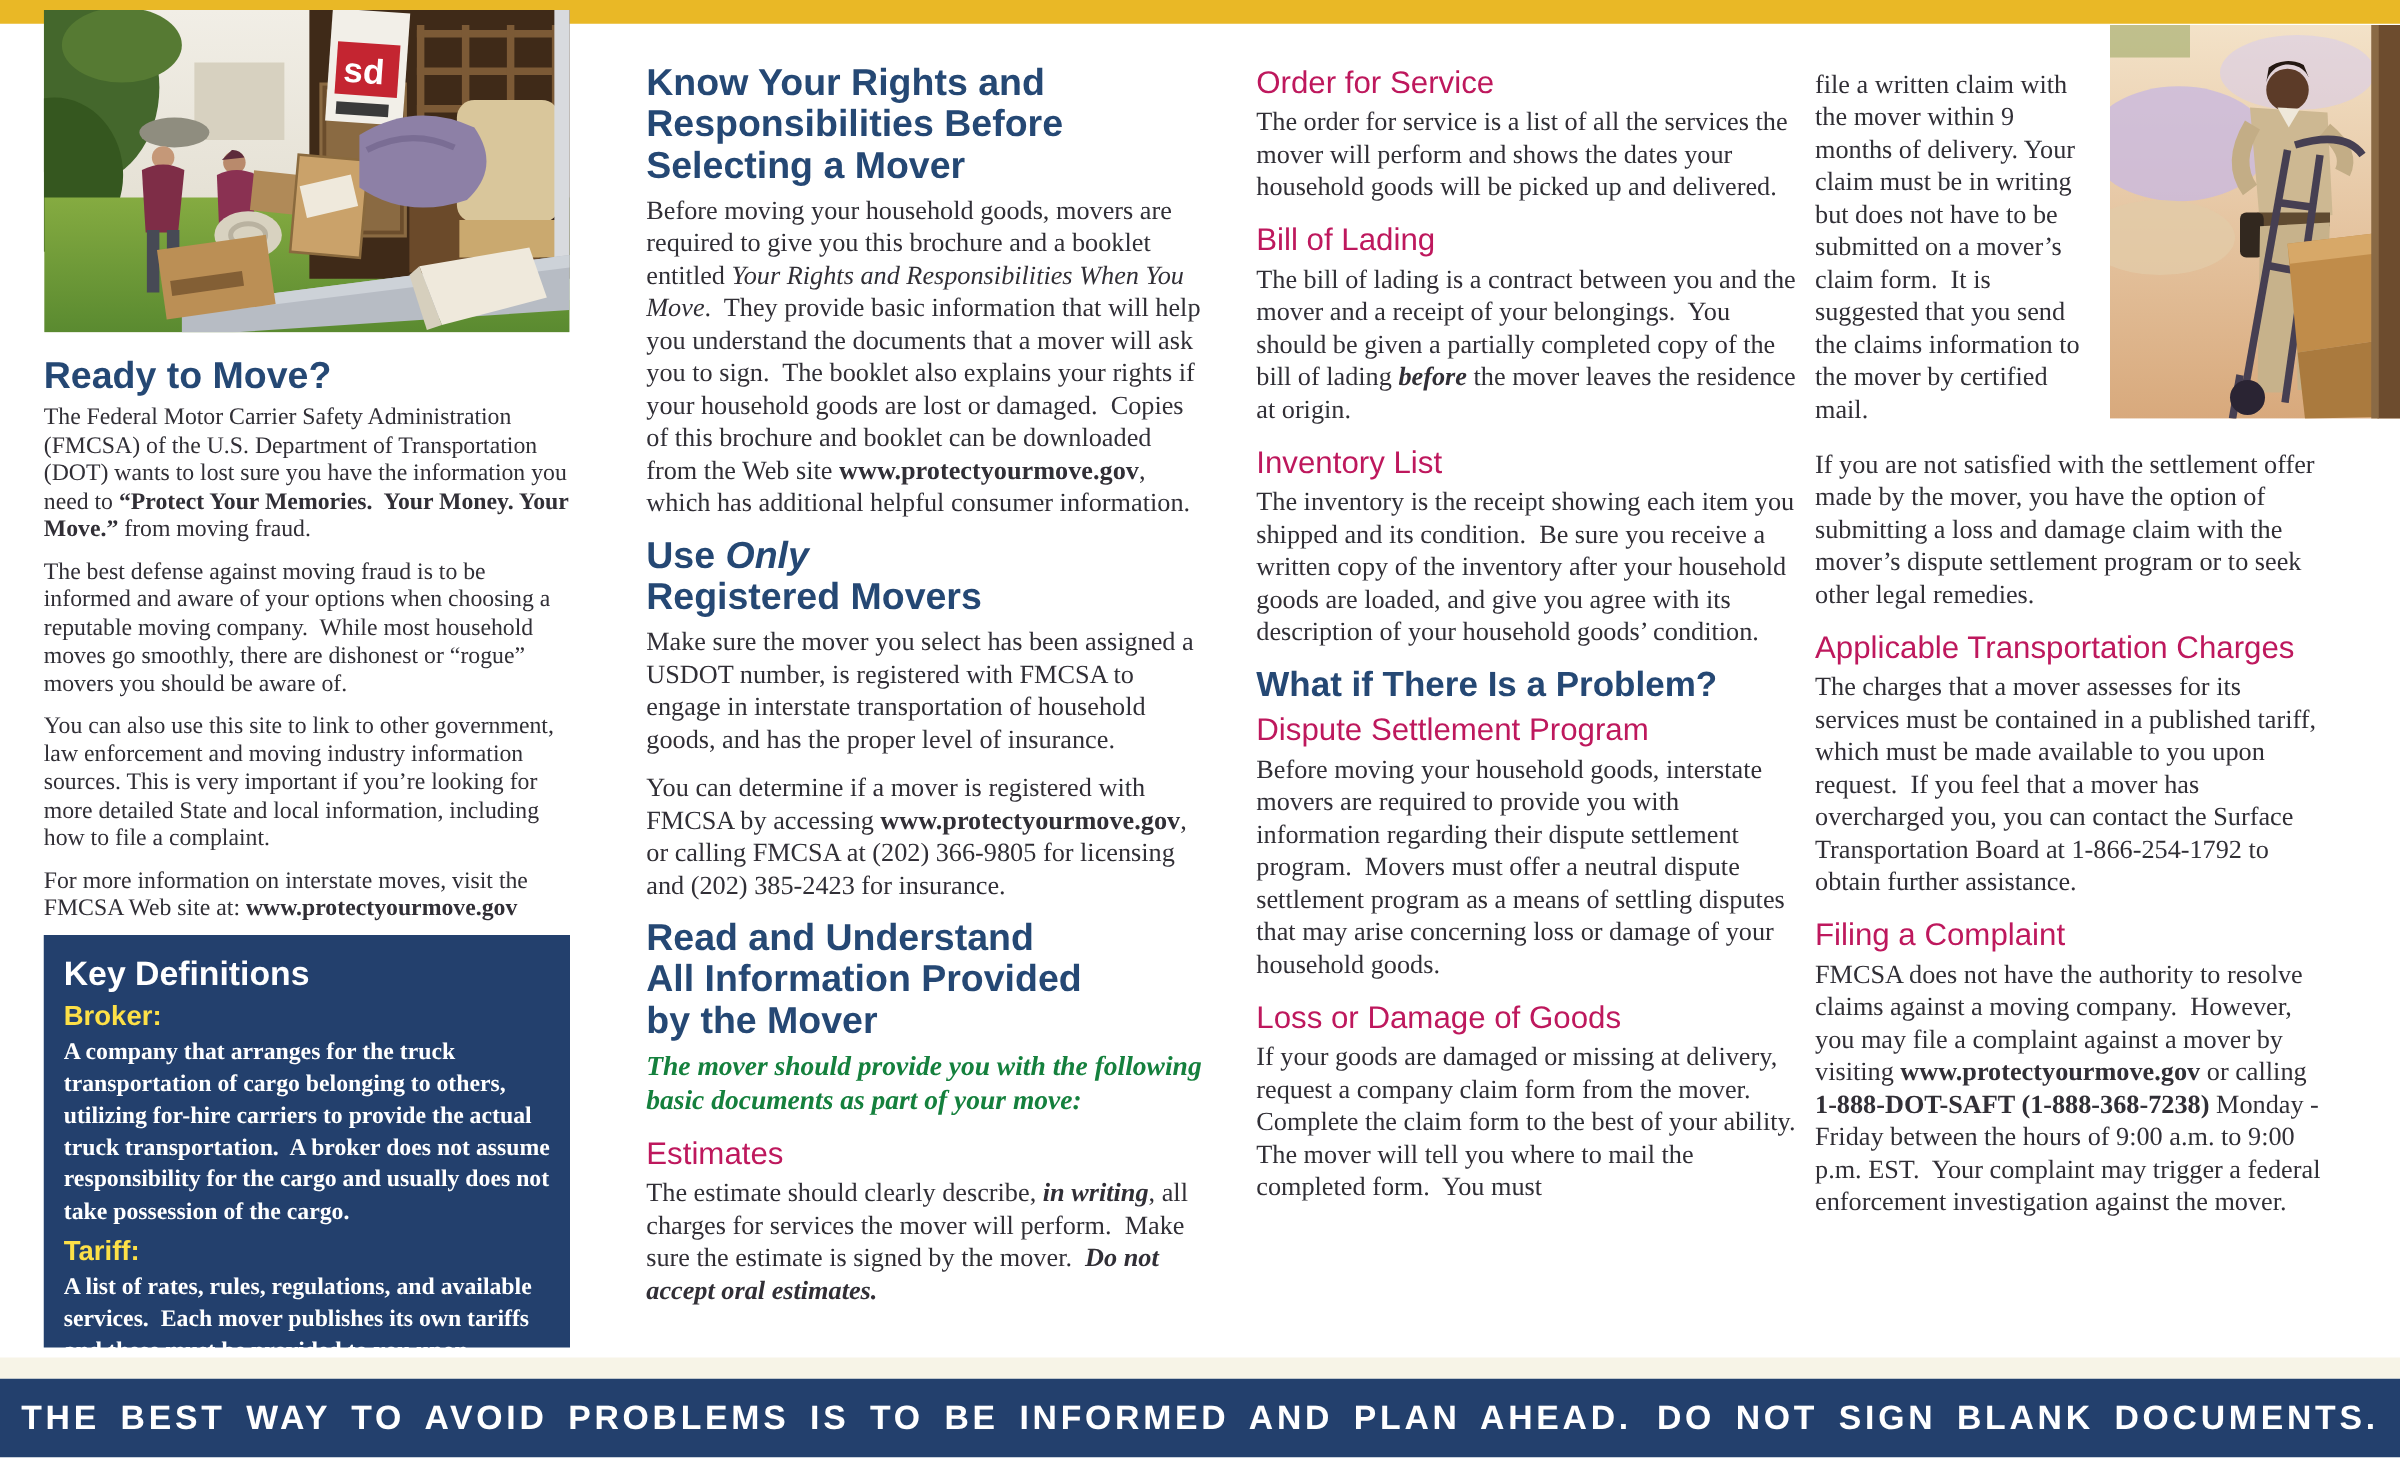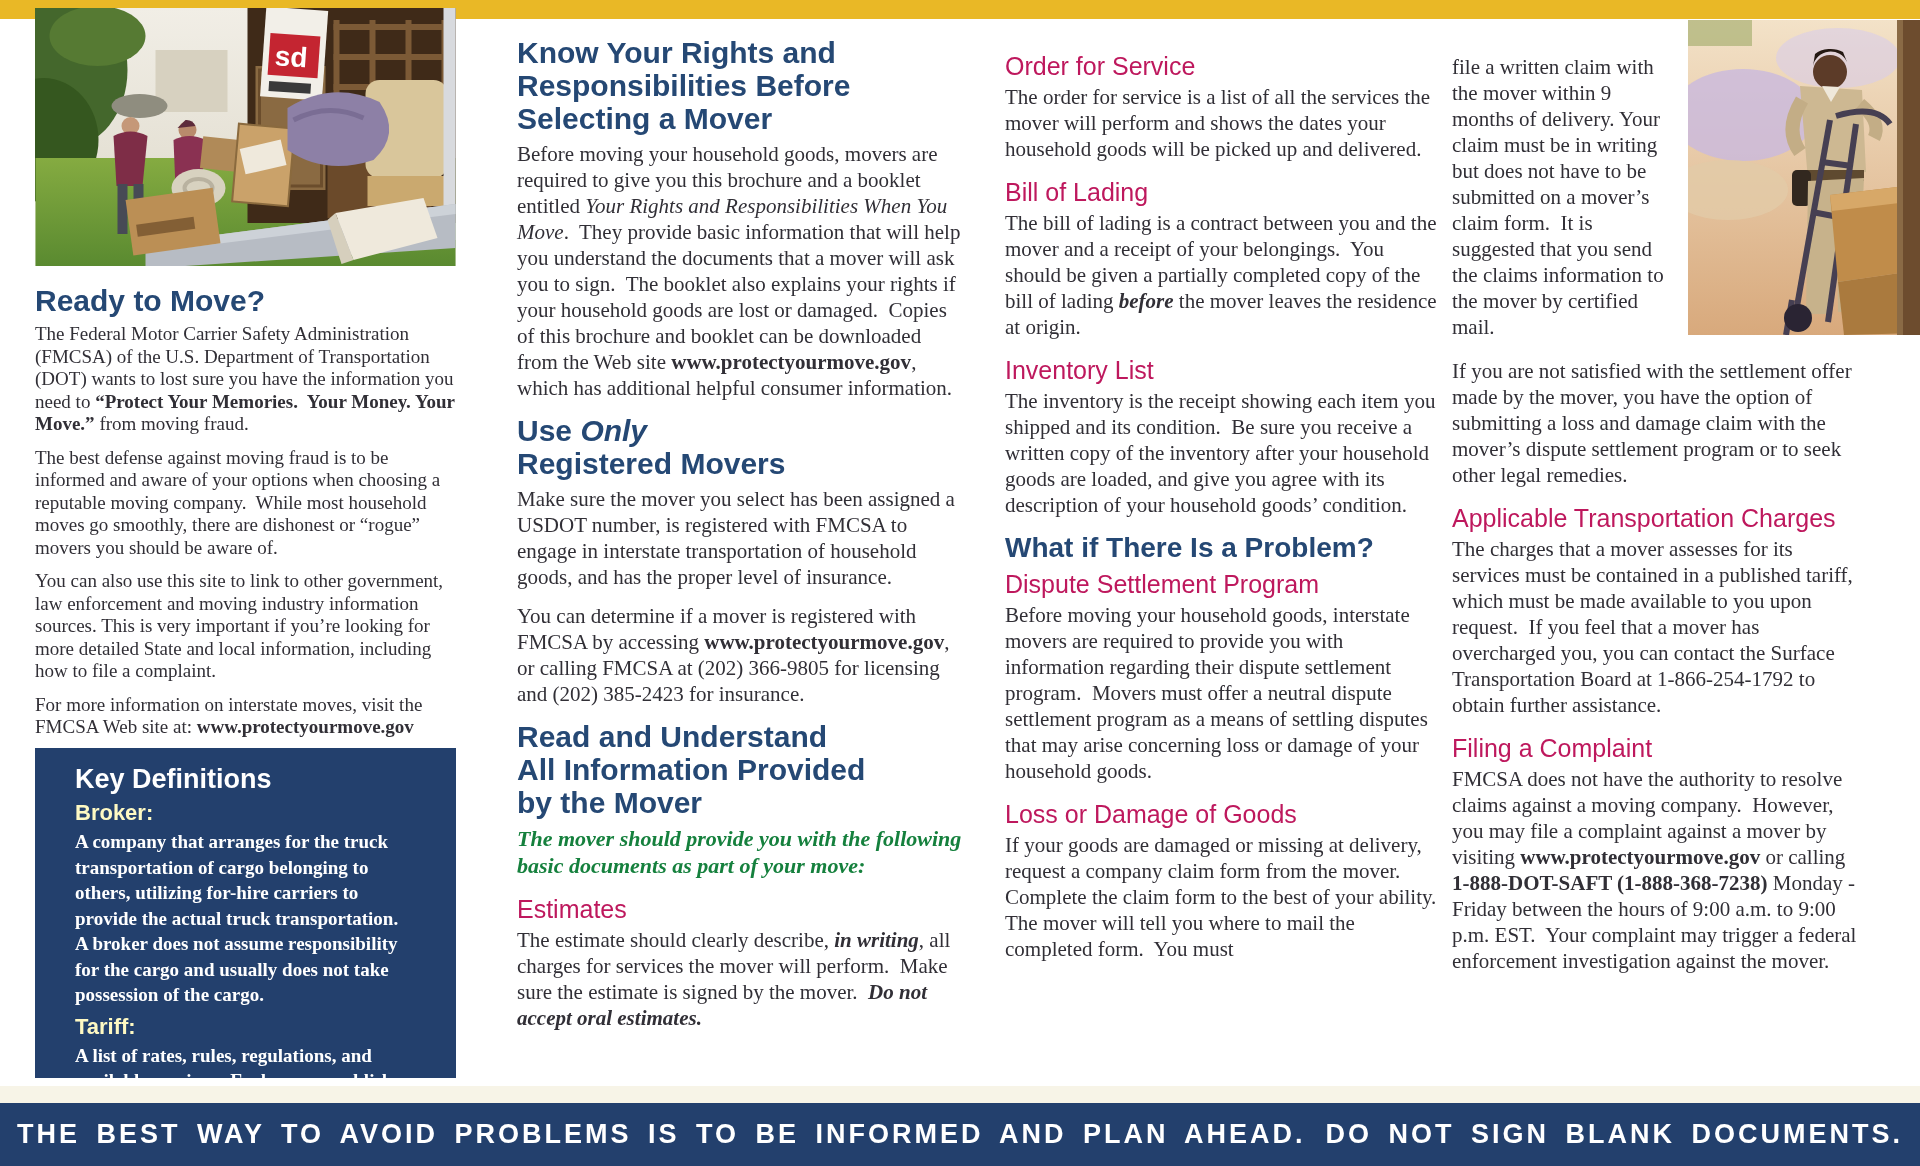--- a/index.html
+++ b/index.html
@@ -6,42 +6,42 @@
   body{width:1920px;height:1166px;position:relative;background:#ffffff;
        font-family:"Liberation Serif",serif;overflow:hidden;}
   .page{position:absolute;inset:0;}
   .topbar{position:absolute;left:0;top:0;width:1920px;height:19px;background:#e9b826;}
   .cream-strip{position:absolute;left:0;top:1086px;width:1920px;height:17px;background:#f7f4e7;}
   .photo{position:absolute;overflow:hidden;}
   #photo-left{left:35px;top:8px;width:421px;height:258px;}
   #photo-right{left:1688px;top:20px;width:232px;height:315px;}
   .col{position:absolute;}
   #col1{left:35px;top:284px;width:421px;}
-  #col2{left:517px;top:36px;width:450px;}
+  #col2{left:517px;top:50px;width:450px;}
   #col3{left:1005px;top:52px;width:437px;}
   #col4{left:1452px;top:54px;width:412px;}
   .h-navy{font-family:"Liberation Sans",sans-serif;font-weight:700;font-size:30px;line-height:33px;
           color:#254874;margin:12px 0 6px;white-space:pre-line;}
   .h-navy.first{margin-top:0;}
   .h-navy.small{font-size:28px;}
   .sub-red{font-family:"Liberation Sans",sans-serif;font-weight:400;font-size:25px;line-height:28px;
            color:#be185d;margin:16px 0 4px;}
   .sub-red.first{margin-top:0;}
   .bp{font-size:21px;line-height:26px;color:#312f36;margin:0 0 13px;white-space:pre-wrap;}
   #col1 .bp{font-size:19px;line-height:22.5px;margin-bottom:11px;}
   .narrow{width:214px;}
   .lead-i{font-style:italic;font-weight:700;font-size:22px;line-height:27px;color:#15803d;
           margin:0 0 8px;white-space:pre-wrap;}
   .b{font-weight:700;} .i{font-style:italic;} .bi{font-weight:700;font-style:italic;}
   .kd-box{position:absolute;left:35px;top:748px;width:421px;height:330px;background:#23406d;
-          padding:16px 40px;box-sizing:border-box;}
+          padding:16px 16px;box-sizing:border-box;}
   .kd-title{font-family:"Liberation Sans",sans-serif;font-weight:700;font-size:27px;line-height:30px;
             color:#ffffff;margin:0 0 4px;}
   .kd-term{font-family:"Liberation Sans",sans-serif;font-weight:700;font-size:22px;line-height:25px;
-           color:#fef9c3;margin:6px 0 4px;}
+           color:#fde047;margin:6px 0 4px;}
   .kd-def{font-weight:700;font-size:19px;line-height:25.5px;color:#ffffff;margin:0;white-space:pre-wrap;}
   .footer{position:absolute;left:0;top:1103px;width:1920px;height:63px;background:#23406d;
           display:flex;align-items:center;justify-content:center;gap:20px;}
   .footer span{font-family:"Liberation Sans",sans-serif;font-weight:700;font-size:27px;
                letter-spacing:3px;word-spacing:6px;white-space:nowrap;}
   .f-white{color:#ffffff;} .f-red{color:#ffffff;}
 </style>
 </head>
 <body>
 

